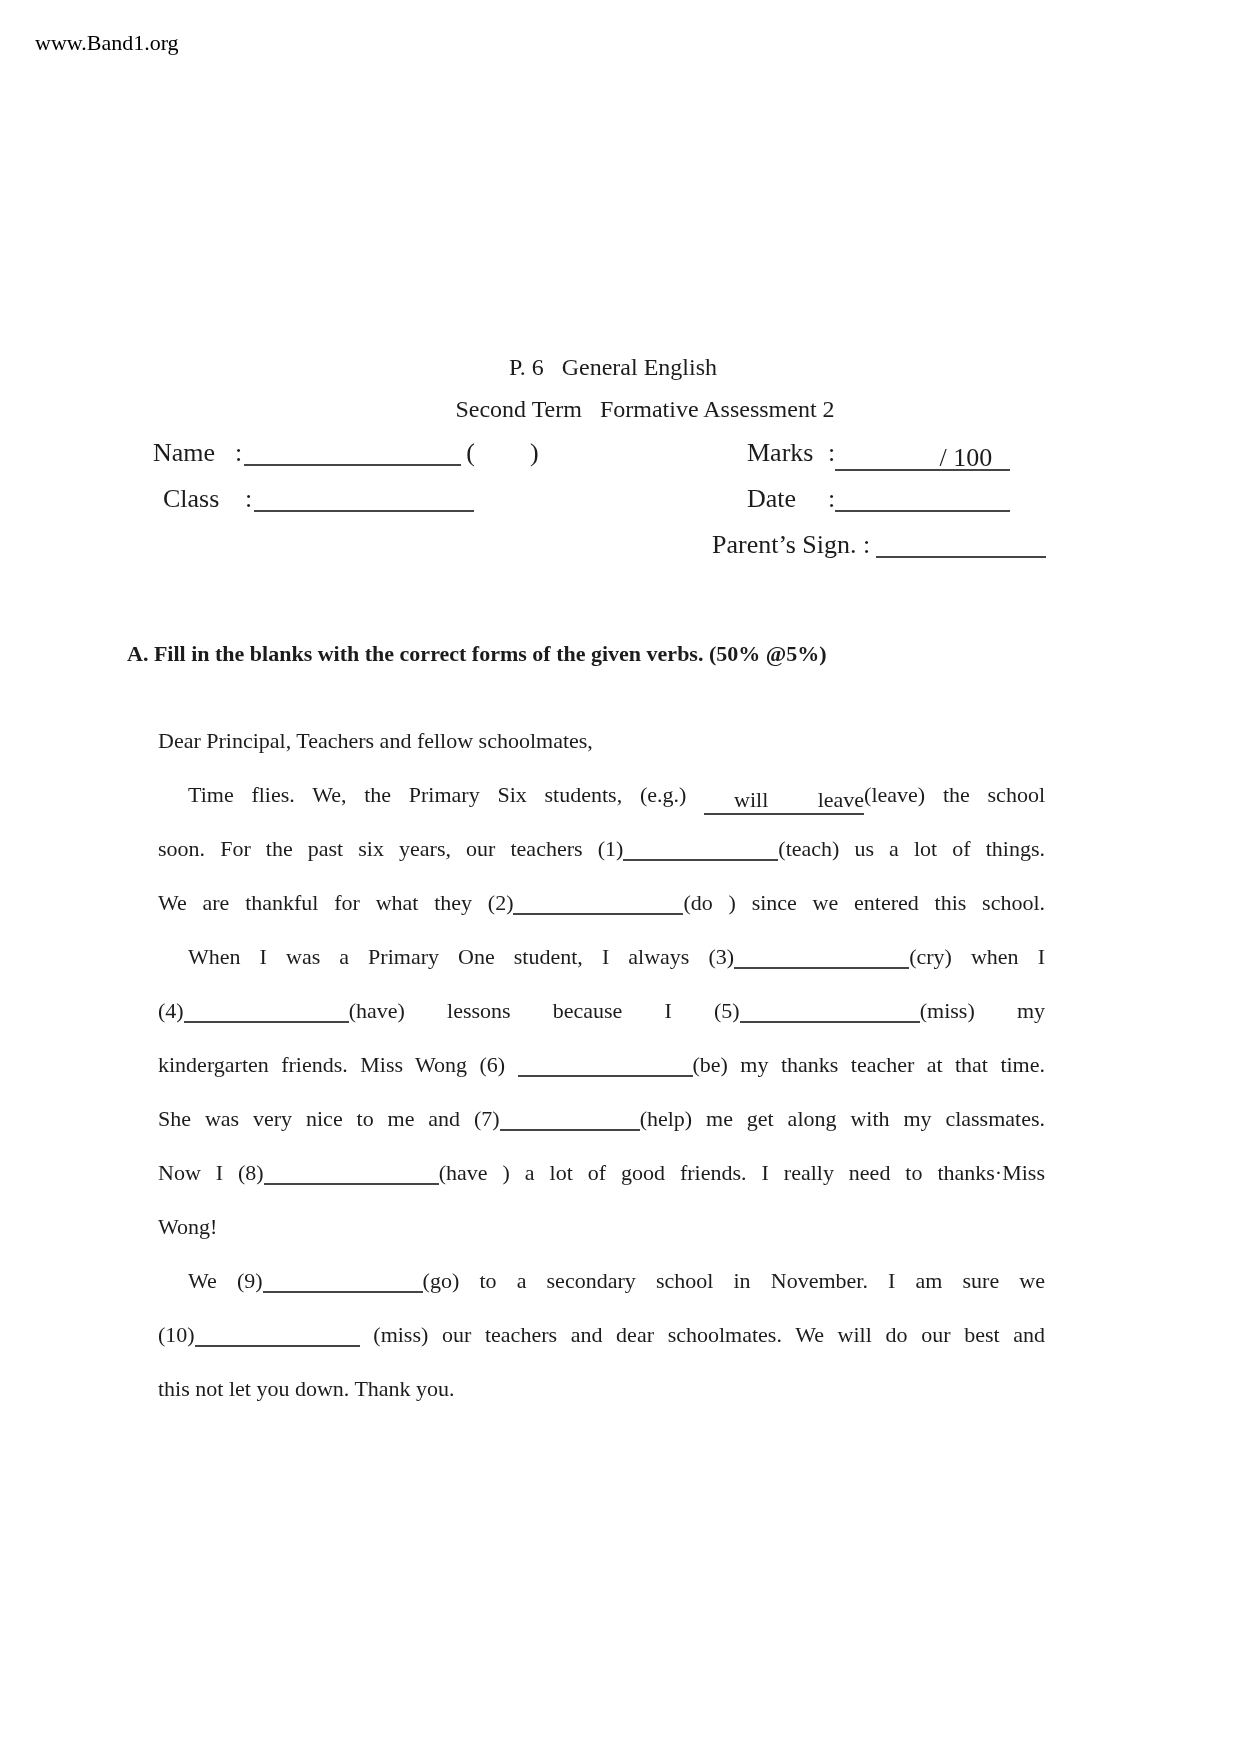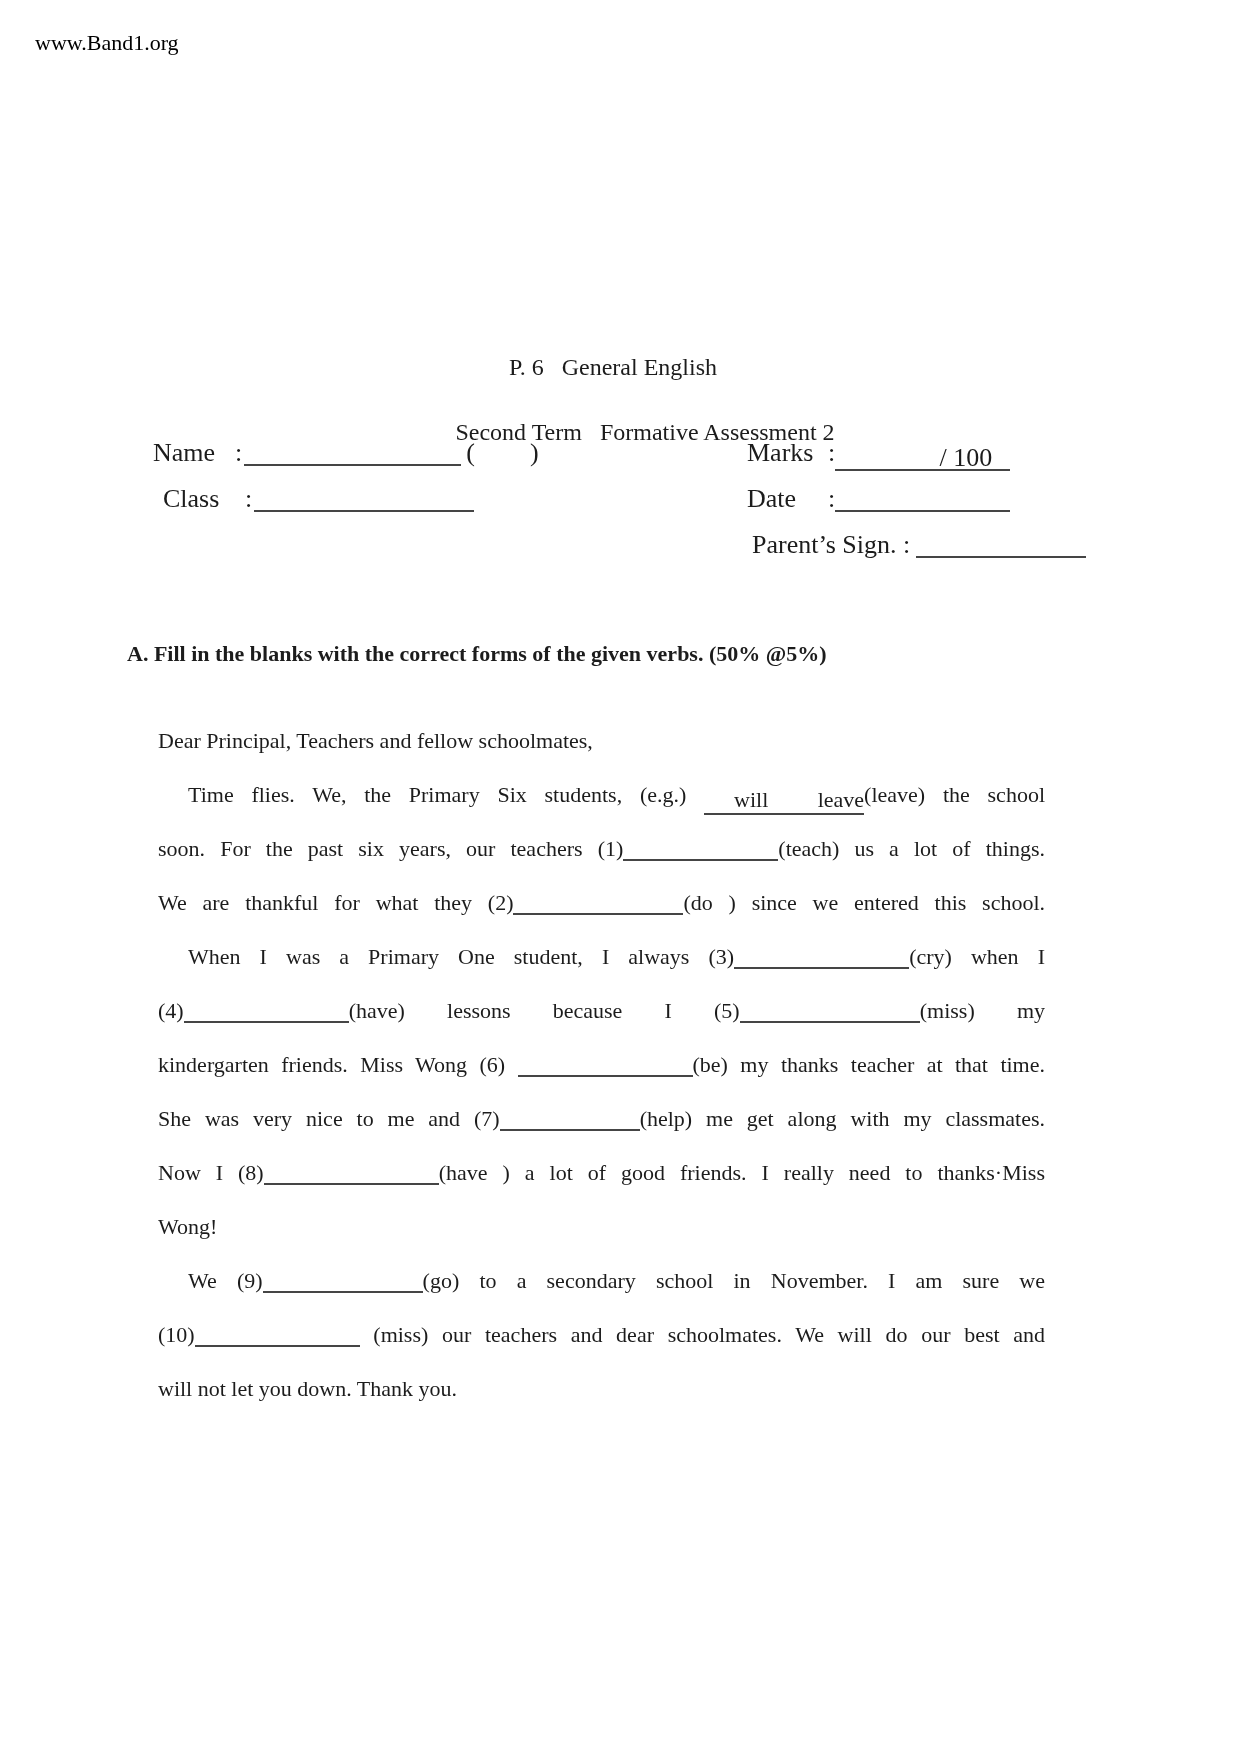--- a/index.html
+++ b/index.html
@@ -16,21 +16,21 @@
     position:absolute;left:35px;top:30px;
     font-family:Liberation Serif, serif;
     font-size:22px;color:#000000;
   }
   .title{
     position:absolute;
     transform:translateX(-50%);
     font-size:24px;white-space:pre;
   }
   .title1{left:613px;top:354px;}
-  .title2{left:645px;top:396px;margin-top:23px;}
+  .title2{left:645px;top:396px;}
 
   .frow{position:absolute;font-size:26px;white-space:nowrap;}
   .flabel{display:inline-block;}
   .blank{
     display:inline-block;
     border-bottom:2px solid #454545;
     height:26px;
     line-height:26px;
     vertical-align:-5px;
     text-align:center;
@@ -71,35 +71,35 @@
   </div>
 
   <div class="frow" style="left:747px;top:438px;">
     <span class="flabel" style="width:81px;">Marks</span><span>:</span><span class="blank marks-blank" style="width:175px;"><span>/ 100</span></span>
   </div>
 
   <div class="frow" style="left:747px;top:484px;">
     <span class="flabel" style="width:81px;">Date</span><span>:</span><span class="blank" style="width:175px;"></span>
   </div>
 
-  <div class="frow" style="left:752px;top:530px;">
+  <div class="frow" style="left:712px;top:530px;">
     <span>Parent’s Sign. :</span><span class="blank" style="width:170px;margin-left:6px;"></span>
   </div>
 
   <div class="heading">A. Fill in the blanks with the correct forms of the given verbs. (50% @5%)</div>
 
   <div class="letter">
       <div class="line"><span>Dear Principal, Teachers and fellow schoolmates,</span></div>
       <div class="line indent justify"><span>Time flies. We, the Primary Six students, (e.g.) </span><span class="blank" style="width: 160px;">will leave</span><span>(leave) the school</span></div>
       <div class="line justify"><span>soon. For the past six years, our teachers (1)</span><span class="blank" style="width: 155px;"></span><span>(teach) us a lot of things.</span></div>
       <div class="line justify"><span>We are thankful for what they (2)</span><span class="blank" style="width: 170px;"></span><span>(do ) since we entered this school.</span></div>
       <div class="line indent justify"><span>When I was a Primary One student, I always (3)</span><span class="blank" style="width: 175px;"></span><span>(cry) when I</span></div>
       <div class="line justify"><span>(4)</span><span class="blank" style="width: 165px;"></span><span>(have) lessons because I (5)</span><span class="blank" style="width: 180px;"></span><span>(miss) my</span></div>
       <div class="line justify"><span>kindergarten friends. Miss Wong (6) </span><span class="blank" style="width: 175px;"></span><span>(be) my thanks teacher at that time.</span></div>
       <div class="line justify"><span>She was very nice to me and (7)</span><span class="blank" style="width: 140px;"></span><span>(help) me get along with my classmates.</span></div>
       <div class="line justify"><span>Now I (8)</span><span class="blank" style="width: 175px;"></span><span>(have ) a lot of good friends. I really need to thanks·Miss</span></div>
       <div class="line"><span>Wong!</span></div>
       <div class="line indent justify"><span>We (9)</span><span class="blank" style="width: 160px;"></span><span>(go) to a secondary school in November. I am sure we</span></div>
       <div class="line justify"><span>(10)</span><span class="blank" style="width: 165px;"></span><span> (miss) our teachers and dear schoolmates. We will do our best and</span></div>
-      <div class="line"><span>will not let you down. Thank you.</span></div>
+      <div class="line"><span>this not let you down. Thank you.</span></div>
     </div>
 
 </div>
 
 </body></html>

